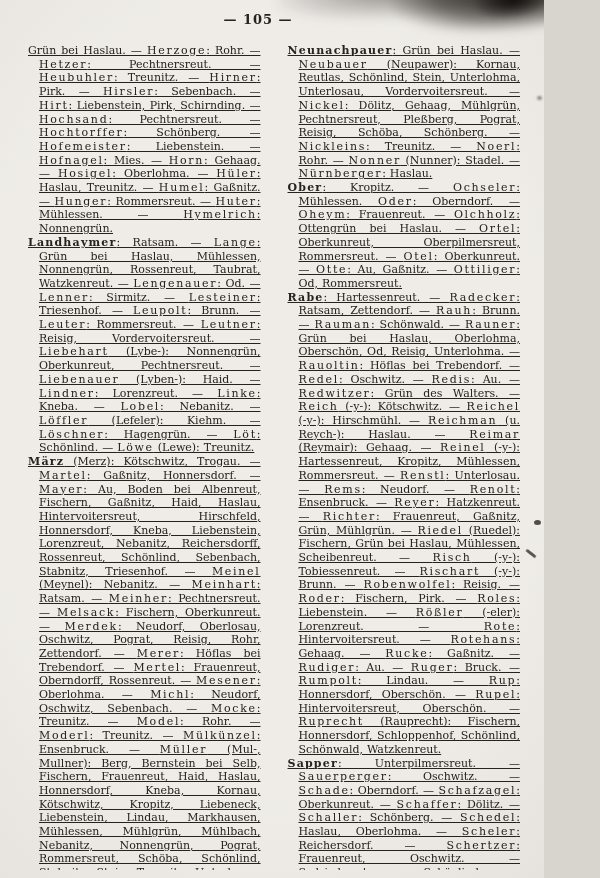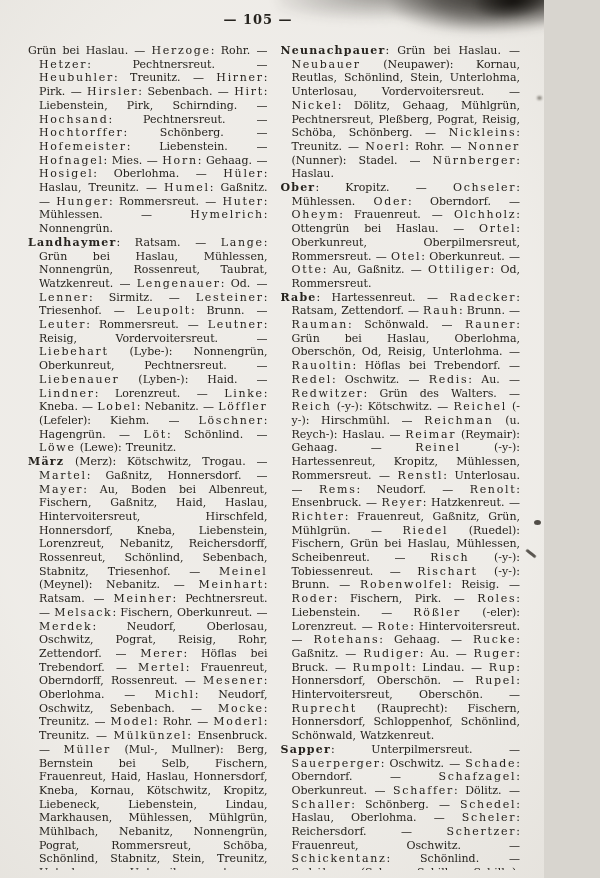--- a/index.html
+++ b/index.html
@@ -57,22 +57,23 @@
 
   .page-head {
     position: absolute; top: 12px; left: 0; width: 100%;
     text-align: center;
     transform: translateX(-14px);
     font-size: 13px; font-weight: bold; letter-spacing: 1px;
   }
 
   .cols {
     position: absolute; top: 44px; left: 28px; right: 24px; bottom: 8px;
-    display: flex; gap: 13px;
+    display: flex; gap: 27px;
     overflow: hidden;
+    text-decoration: underline;
   }
   .col {
     flex: 1 1 0;
     font-size: 11px;
     line-height: 13.7px;
     text-align: justify;
     word-spacing: 0.5px;
   }
   .para {
     margin: 0;

